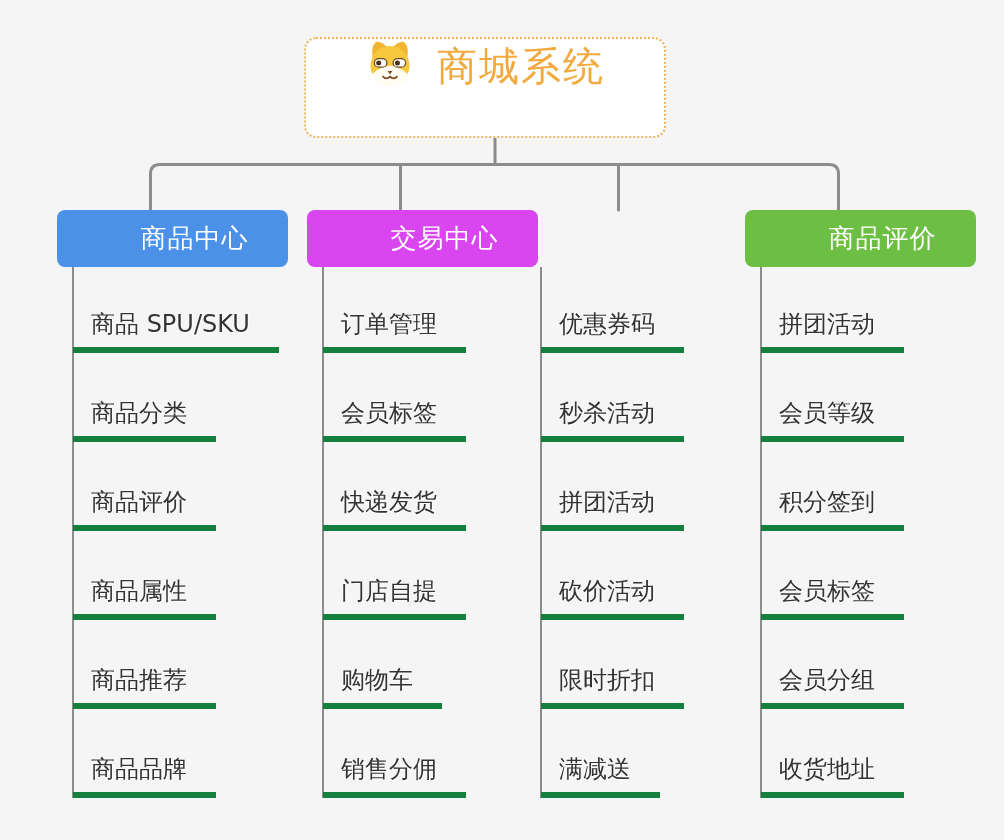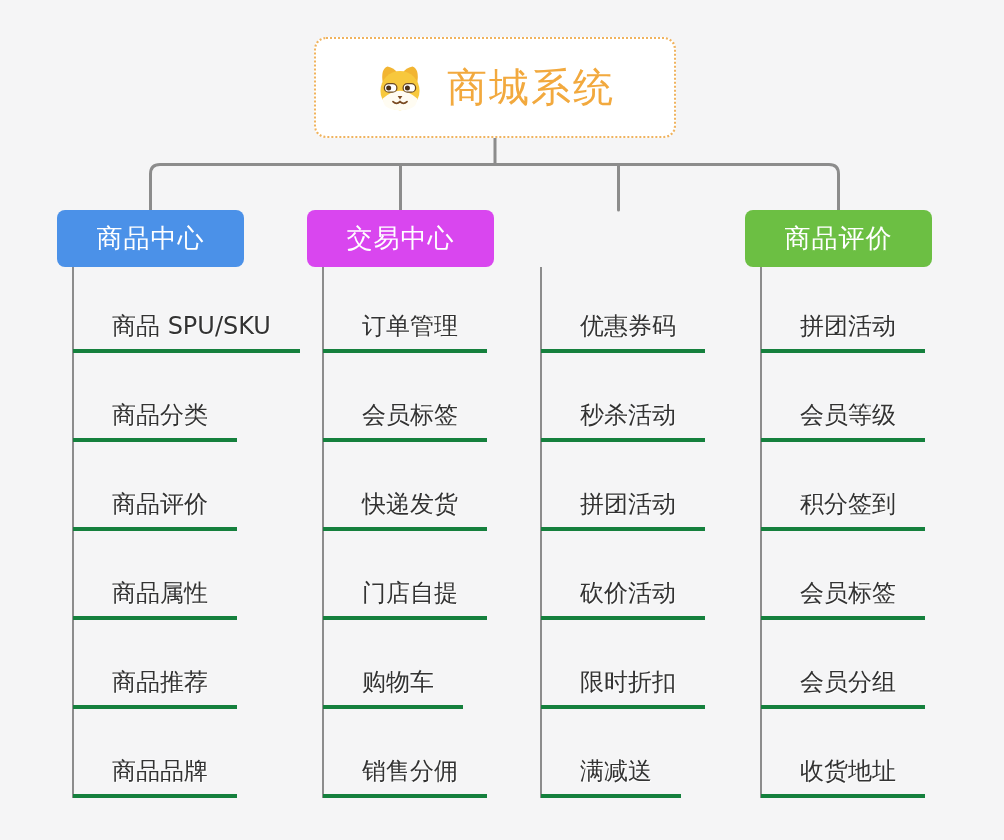--- a/index.html
+++ b/index.html
@@ -8,55 +8,56 @@
     background:#f5f5f6;
     font-family:"DejaVu Sans","Liberation Sans",sans-serif;
   }
   #canvas{position:relative;width:1004px;height:840px;background:#f5f5f6;}
 
   
   #connectors{position:absolute;left:0;top:0;pointer-events:none;}
 
   
   .root-node{
-    position:absolute;left:314px;top:37px;width:362px;height:101px;
+    position:absolute;left:304px;top:37px;width:362px;height:101px;
     background:#ffffff;border:2px dotted #f0b35e;border-radius:12px;
     box-sizing:border-box;
-    display:flex;align-items:center;justify-content:center;gap:22px;
+    display:flex;align-items:flex-start;justify-content:center;gap:22px;
     cursor:pointer;
   }
   .root-title{
     font-size:40px;color:#f2a93e;letter-spacing:2px;white-space:nowrap;
   }
 
   
   .col{position:absolute;top:210px;width:220px;}
   .branch-box{
     width:187px;height:57px;border-radius:8px;
     display:flex;align-items:center;justify-content:center;
     cursor:pointer;
+    padding-left:44px;
   }
   .branch-label{
     color:#ffffff;font-size:26px;letter-spacing:1px;white-space:nowrap;
   }
   .trunk{
     position:absolute;left:15px;top:57px;width:2px;height:531px;
     background:#8c8c8c;
   }
   .items{position:absolute;left:16px;top:57px;}
   .item{
     height:89px;display:flex;align-items:flex-end;
   }
   .item:first-child{height:86px;}
   .item-label{
     display:inline-block;white-space:nowrap;
     font-size:24px;color:#333333;
     text-shadow:0 0 2px #ffffff,1px 1px 0 rgba(255,255,255,.7);
-    padding:0 29px 7px 39px;
-    border-bottom:4px solid #15803d;
+    padding:0 29px 7px 18px;
+    border-bottom:6px solid #15803d;
     cursor:pointer;
   }
 </style>
 </head>
 <body>
 
 <div id="canvas">
 
   <svg id="connectors" width="1004" height="840">
     <g stroke="#8c8c8c" stroke-width="3" fill="none" stroke-linecap="round">

